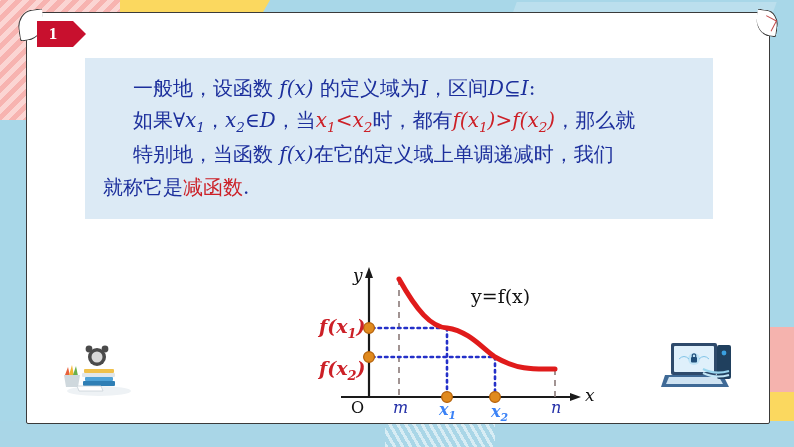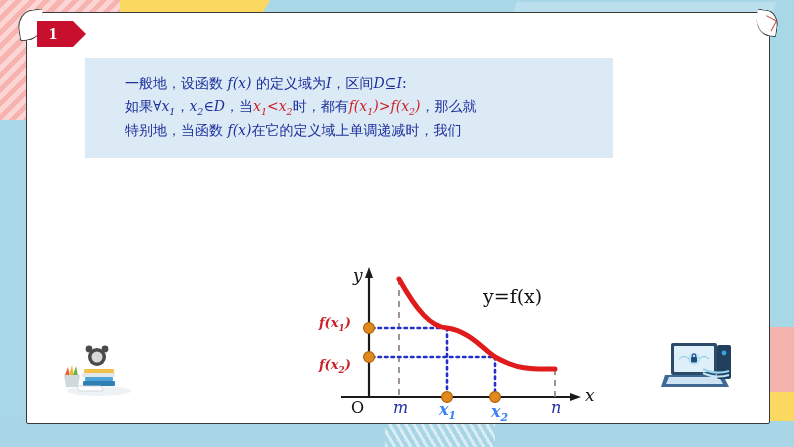--- a/index.html
+++ b/index.html
@@ -145,26 +145,26 @@
     font-weight: bold;
     color: #c8102e;
     font-family: "DejaVu Sans", sans-serif;
     letter-spacing: 1px;
   }
 
   
   #def-box {
     position: absolute;
     left: 58px; top: 45px;
-    width: 528px;
-    padding: 14px 18px 16px 10px;
+    width: 628px;
+    padding: 14px 18px 16px 18px;
     background: #dceaf5;
     color: #1c2f9c;
     font-family: "DejaVu Serif", "Liberation Serif", serif;
-    font-size: 14px;
+    font-size: 20px;
     line-height: 1.62;
   }
   .def-line { white-space: nowrap; }
   .indent { padding-left: 30px; }
   .red { color: #cc2027; }
   .ital { font-style: italic; font-family: "DejaVu Serif", serif; }
   sub { font-size: 0.68em; }
 
   
   #graph-wrap {
@@ -176,21 +176,21 @@
 
   .lbl {
     position: absolute;
     font-family: "DejaVu Serif", "Liberation Serif", serif;
     font-style: italic;
     white-space: nowrap;
   }
   .lbl-axis { color: #111111; font-size: 17px; }
   .lbl-blue { color: #2430a8; font-size: 16px; }
   .lbl-red  { color: #3b82f6; font-size: 16px; font-weight: bold; }
-  .lbl-fx   { color: #cc2027; font-size: 13px; font-weight: bold; }
+  .lbl-fx   { color: #cc2027; font-size: 19px; font-weight: bold; }
   .lbl-origin { color: #111111; font-size: 16px; font-style: normal;
                 font-family: "DejaVu Serif", serif; }
   .lbl-eq {
     color: #111111; font-size: 19px; font-style: normal;
     font-family: "DejaVu Serif", "Liberation Serif", serif;
   }
 
   
   #deco-desk {
     position: absolute;
@@ -236,20 +236,23 @@
 
       <div class="def-line indent">
         <span>如果∀</span><span class="ital">x<sub>1</sub></span><span>，</span><span class="ital">x<sub>2</sub></span><span>∈</span><span class="ital">D</span><span>，当</span><span class="red ital">x<sub>1</sub></span><span class="red">&lt;</span><span class="red ital">x<sub>2</sub></span><span>时，都有</span><span class="red ital">f(x<sub>1</sub>)</span><span class="red">&gt;</span><span class="red ital">f(x<sub>2</sub>)</span><span>，那么就</span>
       </div>
 
 
       <div class="def-line indent">
         <span>特别地，当函数 </span><span class="ital">f(x)</span><span>在它的定义域上单调递减时，我们</span>
       </div>
 
+      <div class="def-line">
+        <span>就称它是</span><span class="red">减函数</span><span>.</span>
+      </div>
     </div>
 
     <div id="graph-wrap">
       <svg id="graph-svg" width="290" height="165" viewBox="0 0 290 165">
 
         <line x1="46" y1="8" x2="46" y2="132" stroke="#1a1a1a" stroke-width="2.2"></line>
         <polygon points="46,2 42,13 50,13" fill="#1a1a1a"></polygon>
         <line x1="18" y1="132" x2="252" y2="132" stroke="#1a1a1a" stroke-width="2.2"></line>
         <polygon points="258,132 247,128 247,136" fill="#1a1a1a"></polygon>
 
@@ -267,21 +270,21 @@
         <circle cx="46" cy="63" r="5.4" fill="#e08a1e" stroke="#b35f07" stroke-width="1.2"></circle>
         <circle cx="46" cy="92" r="5.4" fill="#e08a1e" stroke="#b35f07" stroke-width="1.2"></circle>
         <circle cx="124" cy="132" r="5.4" fill="#e08a1e" stroke="#b35f07" stroke-width="1.2"></circle>
         <circle cx="172" cy="132" r="5.4" fill="#e08a1e" stroke="#b35f07" stroke-width="1.2"></circle>
       </svg>
 
       <div class="lbl lbl-axis" style="left:30px; top:0px;">y</div>
       <div class="lbl lbl-axis" style="left:262px; top:120px;">x</div>
       <div class="lbl lbl-origin" style="left:28px; top:133px;">O</div>
 
-      <div class="lbl lbl-eq" style="left:160px; top:20px;">y=f(x)</div>
+      <div class="lbl lbl-eq" style="left:148px; top:20px;">y=f(x)</div>
 
       <div class="lbl lbl-fx" style="left:-4px; top:50px;">f(x<sub>1</sub>)</div>
       <div class="lbl lbl-fx" style="left:-4px; top:92px;text-align:right;">f(x<sub>2</sub>)</div>
 
       <div class="lbl lbl-blue" style="left:70px; top:133px;">m</div>
       <div class="lbl lbl-red" style="left:116px; top:135px;">x<sub>1</sub></div>
       <div class="lbl lbl-red" style="left:168px; top:137px;">x<sub>2</sub></div>
       <div class="lbl lbl-blue" style="left:228px; top:133px;">n</div>
     </div>
 

